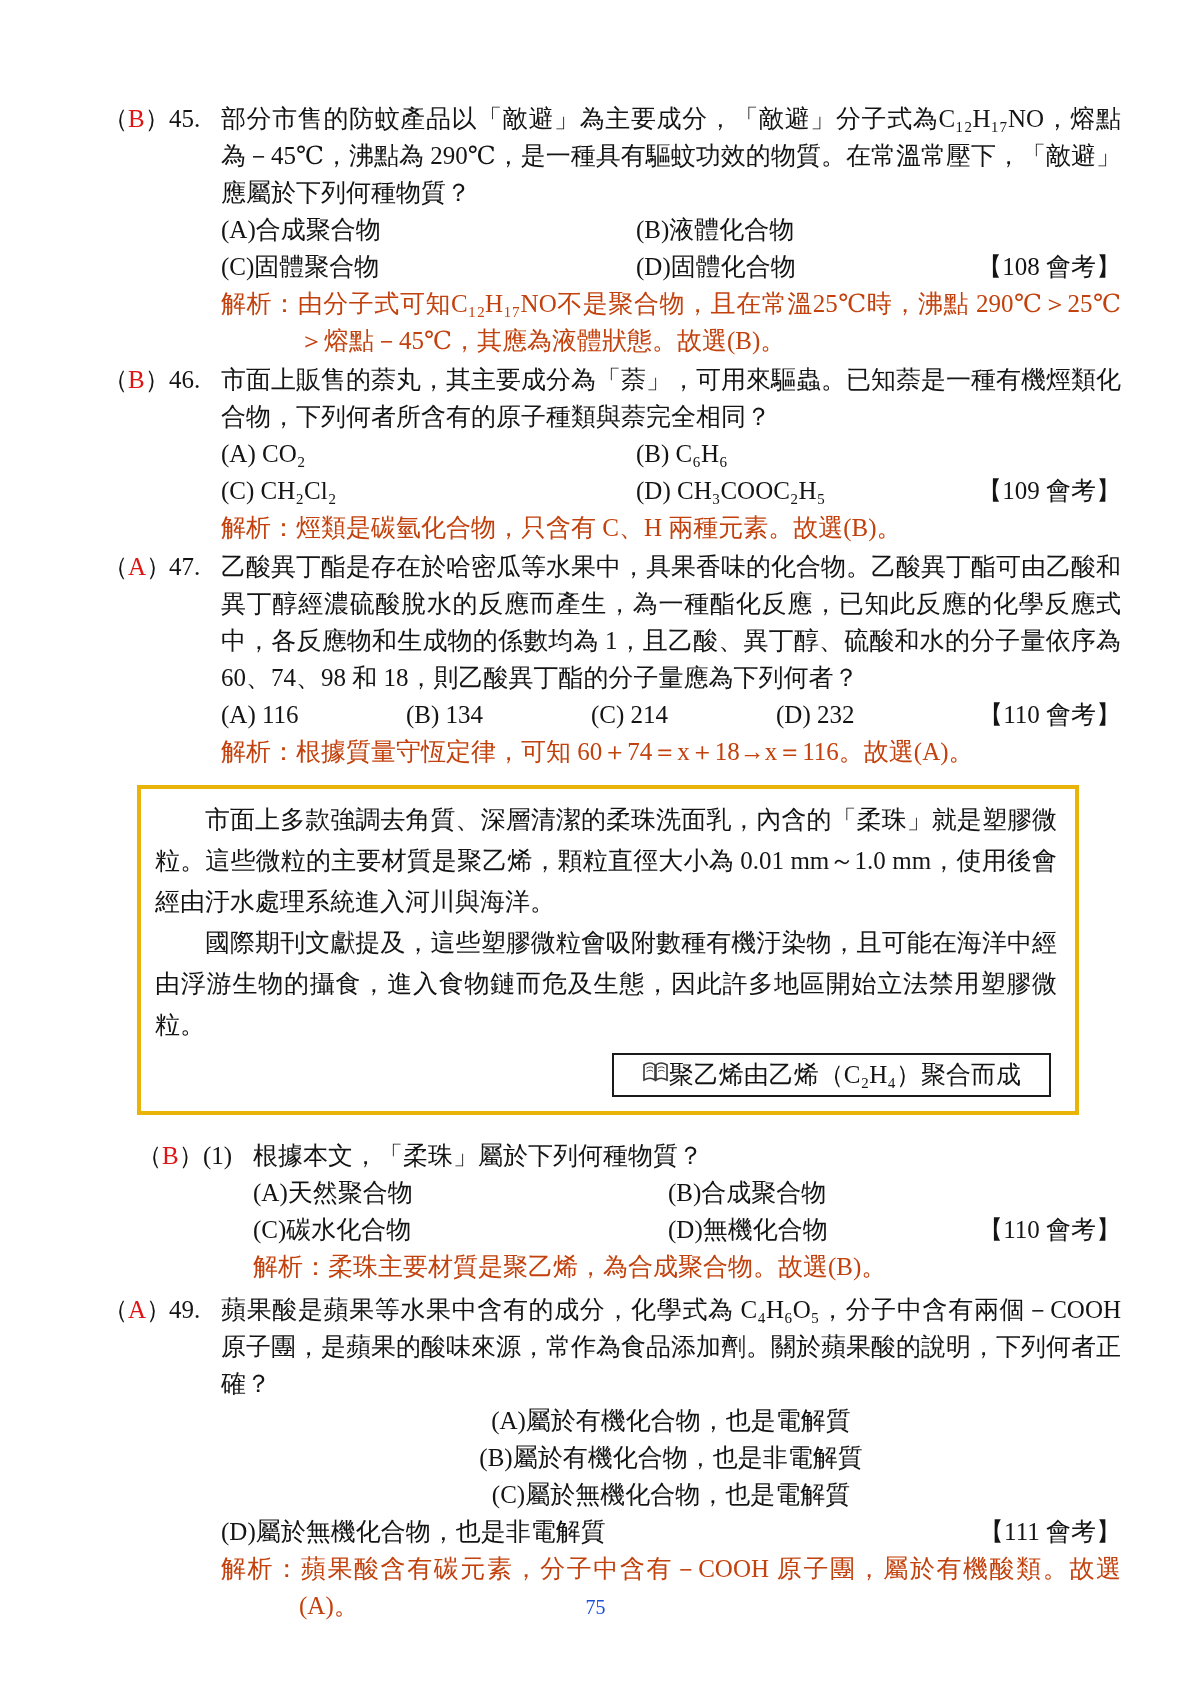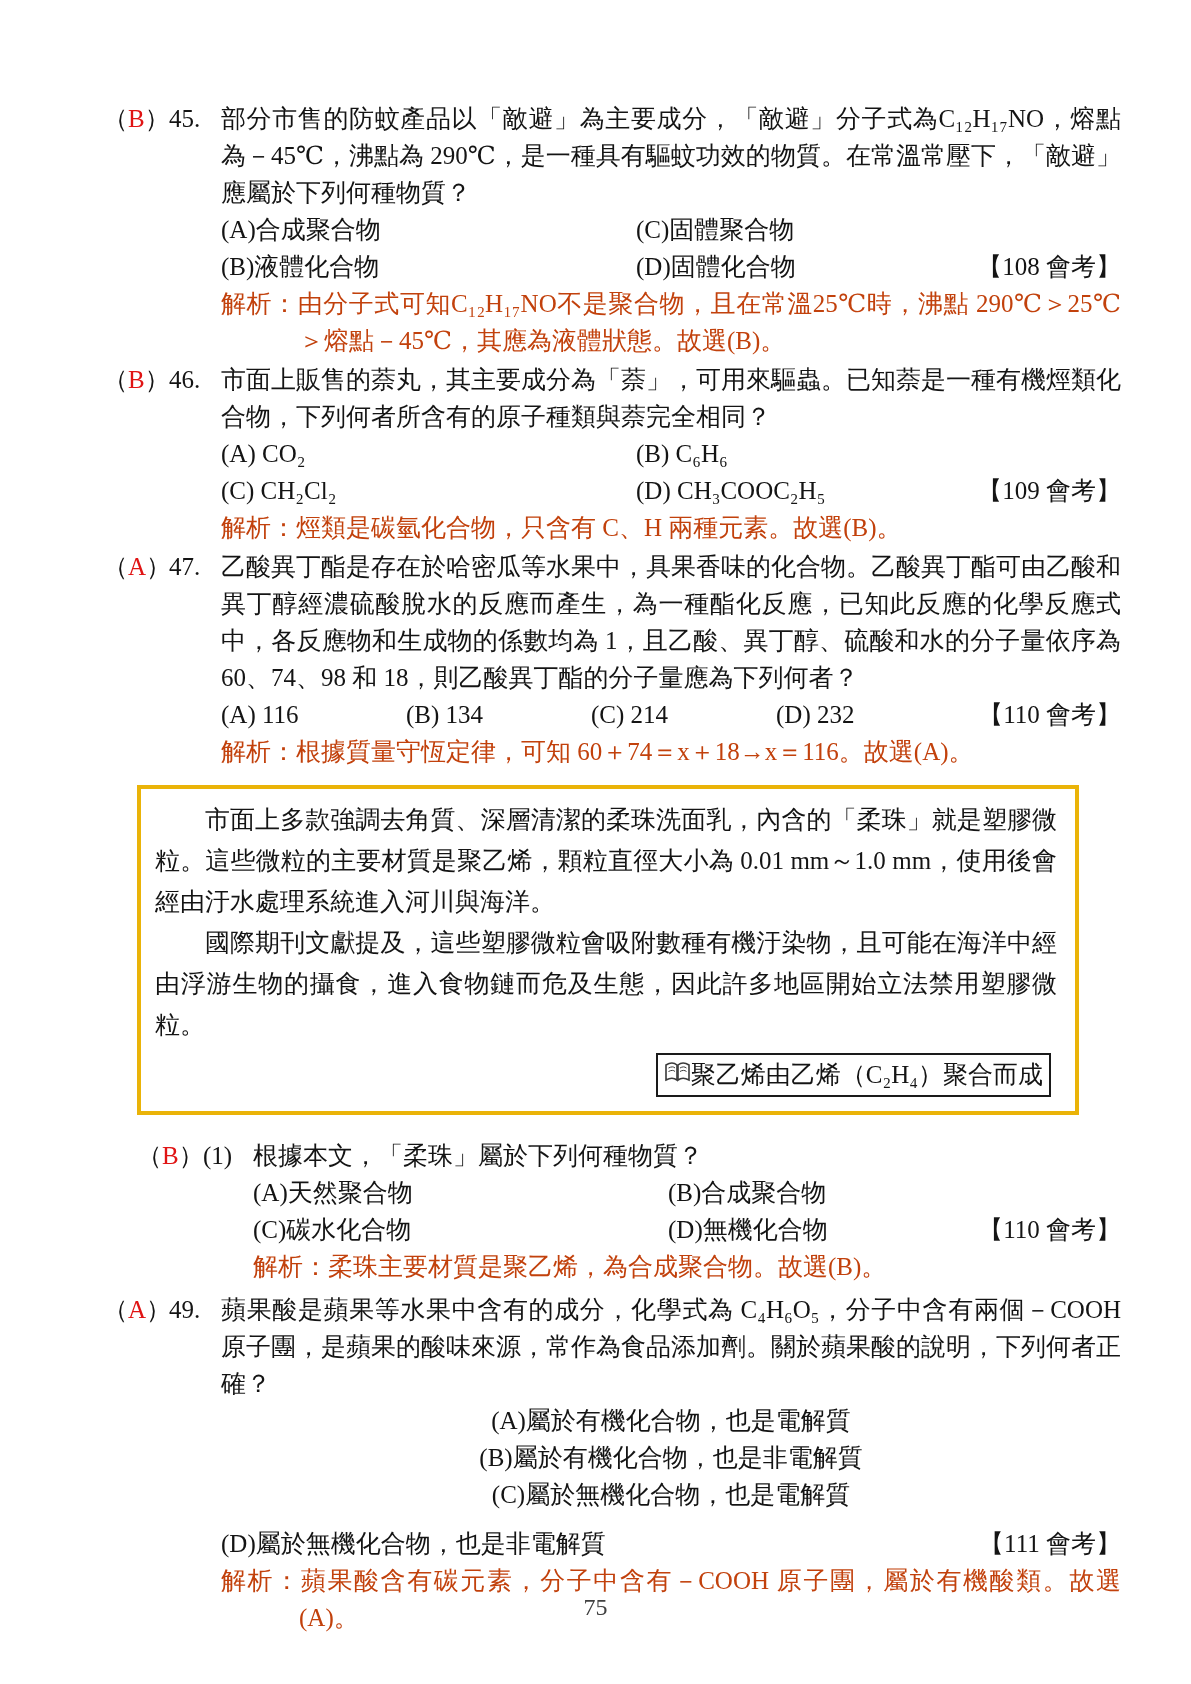--- a/index.html
+++ b/index.html
@@ -28,70 +28,70 @@
   .options{margin:0;}
   .grid-2{display:grid;grid-template-columns:415px 1fr;}
   .opt{display:block;}
   .opt-with-source{display:flex;}
   .opt-with-source .source{margin-left:auto;}
   .row-4{display:flex;}
   .row-4 .opt{width:185px;flex:0 0 185px;}
   .row-4 .opt-last{width:auto;flex:0 0 auto;}
   .row-4 .source{margin-left:auto;}
   .opt-line{display:block;margin:0;text-align:center;}
-  .opt-line-with-source{display:flex;margin-top:12px;}
+  .opt-line-with-source{display:flex;}
   .opt-line-with-source .source{margin-left:auto;}
   .explanation{
     margin:0;color:#c2410c;
     padding-left:78px;text-indent:-78px;
     text-align:justify;
   }
   .question{margin:0 0 2px 0;}
   .q48-intro{margin:2px 0 8px 0;}
   .reading-box{
     box-sizing:border-box;
     margin:15px 42px 0 34px;
     border:4px solid #eab308;
     padding:10px 18px 12px 14px;
     line-height:41px;
   }
   .box-p{margin:0;text-indent:2em;text-align:justify;}
   .note-row{text-align:right;margin:8px 6px 2px 0;}
   .note-box{
     display:inline-flex;align-items:center;
     border:2px solid #1a1a1a;
-    padding:4px 6px;line-height:32px;
+    padding:4px 28px;line-height:32px;
   }
   .sub-question{margin:22px 0 4px 34px;}
   .q49{margin-top:6px;}
   .page-number{
     position:absolute;left:0;bottom:58px;width:100%;
-    text-align:center;font-size:24px;color:#404040;
+    text-align:center;font-size:20px;color:#1d4ed8;
   }
   .book-icon{flex:0 0 auto;display:inline-block;}
 </style>
 </head>
 <body>
 
 <div class="page">
 
   <section class="question">
     <div class="q-row">
       <span class="ans">
         <span class="paren">（</span>
         <span class="ans-letter">B</span>
         <span class="paren">）</span>
       </span>
       <span class="qnum">45.</span>
       <div class="q-body">
         <p class="stem">部分市售的防蚊產品以「敵避」為主要成分，「敵避」分子式為C₁₂H₁₇NO，熔點為－45℃，沸點為 290℃，是一種具有驅蚊功效的物質。在常溫常壓下，「敵避」應屬於下列何種物質？</p>
         <div class="options grid-2">
           <span class="opt">(A)合成聚合物</span>
+          <span class="opt">(B)液體化合物</span>
           <span class="opt">(C)固體聚合物</span>
-          <span class="opt">(B)液體化合物</span>
           <span class="opt opt-with-source">
             <span>(D)固體化合物</span>
             <span class="source">【108 會考】</span>
           </span>
         </div>
         <p class="explanation">解析：由分子式可知C₁₂H₁₇NO不是聚合物，且在常溫25℃時，沸點 290℃＞25℃＞熔點－45℃，其應為液體狀態。故選(B)。</p>
       </div>
     </div>
   </section>
 

